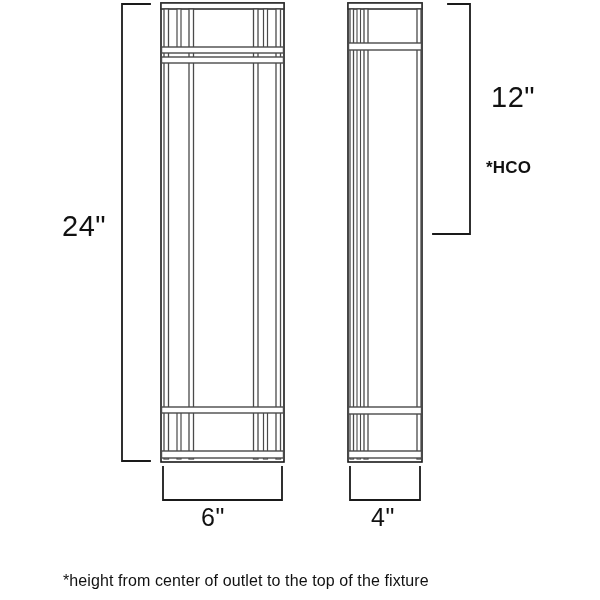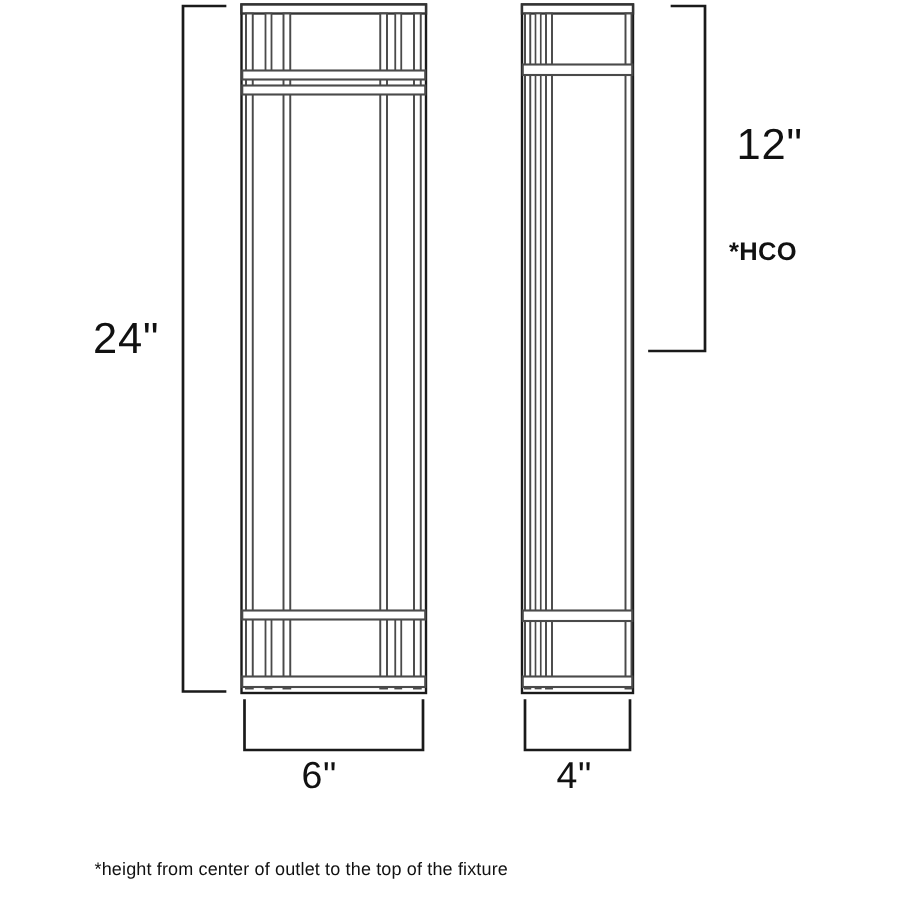--- a/index.html
+++ b/index.html
@@ -64,21 +64,21 @@
     left: 371px;
     top: 505px;
     font-size: 25px;
     font-weight: 400;
     letter-spacing: 0.5px;
   }
   #footnote {
     position: absolute;
     left: 63px;
     top: 572px;
-    font-size: 12px;
+    font-size: 16px;
     font-weight: 400;
     color: #111111;
     white-space: nowrap;
     letter-spacing: 0.1px;
   }
 </style>
 </head>
 <body>
 
 <div id="stage">

